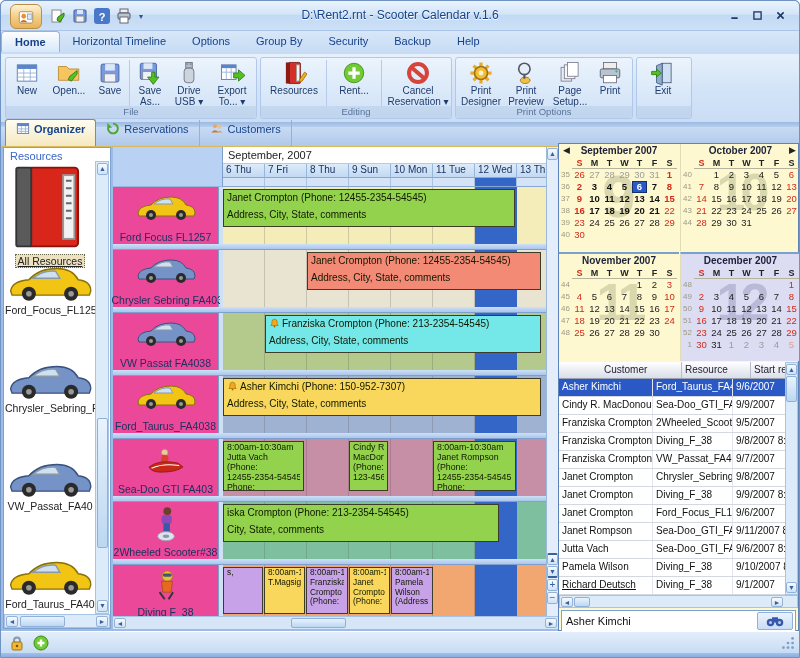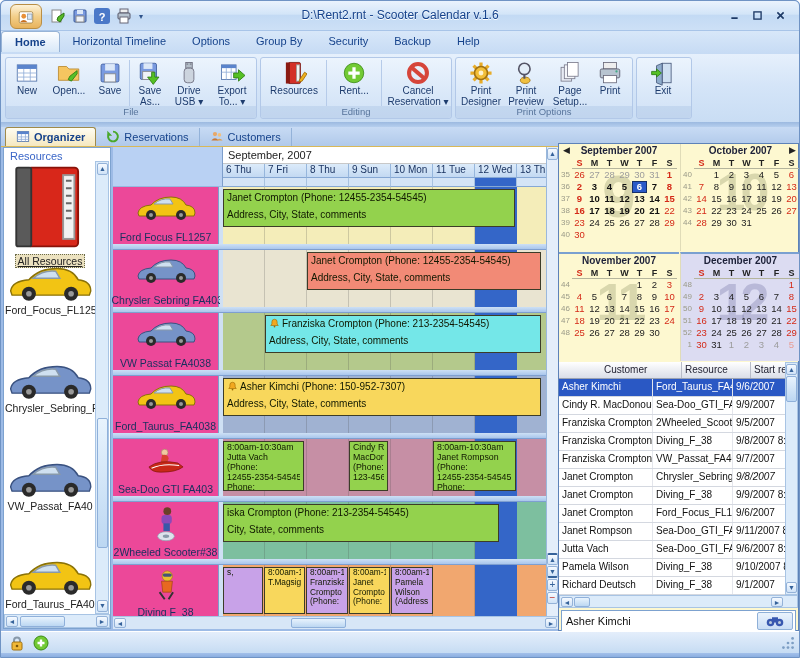--- a/index.html
+++ b/index.html
@@ -25,21 +25,21 @@
 .rgroup{position:absolute;top:3px;height:62px;border:1px solid #b2c8e8;border-radius:3px;background:linear-gradient(#ecf4fd,#dbe9f9 55%,#d0e1f6)}
 .rgroup .btnrow{display:flex;align-items:flex-start;height:49px;padding:1px 2px}
 .rgroup .glabel{position:absolute;left:0;right:0;bottom:0;height:12px;font-size:9.5px;color:#57749b;text-align:center;line-height:12px;background:rgba(170,195,228,.4);border-radius:0 0 3px 3px;white-space:nowrap;overflow:hidden}
 .rbtn{display:flex;flex-direction:column;align-items:center;flex:none;padding-top:1px}
 .rbtn .icn{width:26px;height:26px}
 .rbtn .bl{font-size:10px;line-height:10.5px;color:#1e3c6e;text-align:center;white-space:nowrap}
 .rsep{flex:none;width:1px;height:46px;background:#b6cbe9;margin:1px 1px 0}
 .ribline{position:absolute;left:0;top:121px;width:100%;height:5px;background:linear-gradient(#9cb9e0,#b6cfee)}
 
 .doctabs{position:absolute;left:0;top:126px;width:100%;height:20px;background:linear-gradient(#c8dbf4,#b0c9ea);border-bottom:1px solid #d8b858;display:flex;align-items:flex-end;padding-left:4px}
-.dtab{display:flex;align-items:center;gap:4px;font-size:11px;color:#15428b;padding:2px 10px 3px;border-right:1px solid #93b2d9;white-space:nowrap}
+.dtab{display:flex;align-items:center;gap:4px;font-size:11px;color:#15428b;padding:2px 10px 11px;border-right:1px solid #93b2d9;white-space:nowrap}
 .dtab .icn{width:14px;height:13px}
 .dtab.active{background:linear-gradient(#fffdf2,#f5e8c0);border:1px solid #a08a4a;border-bottom:none;border-radius:3px 3px 0 0;font-weight:bold}
 
 .sidebar{position:absolute;left:2px;top:146px;width:108px;height:482px;background:#fff;border:1px solid #7da2cf}
 .sb-title{position:absolute;left:6px;top:2px;font-size:11px;color:#3a66c8}
 .sb-item{position:absolute;left:1px;width:90px;text-align:center}
 .sb-item .icn{margin:0 auto}
 .sb-label{font-size:10.5px;color:#222;white-space:nowrap;overflow:hidden;max-width:90px;margin:2px auto 0}
 .sb-label.sel{background:#ece2c0;border:1px dotted #6a6a4a;text-decoration:underline;display:inline-block;padding:0 2px}
 .vscroll{position:absolute;background:#dcebfa;border:1px solid #a8c4e4}
@@ -995,21 +995,21 @@
             <div class="cc" style="width: 54px;">9/8/2007 8:00</div>
           </div>
           <div class="ctr">
             <div class="cc" style="width: 94px;">Franziska Crompton</div>
             <div class="cc" style="width: 80px;">VW_Passat_FA403</div>
             <div class="cc" style="width: 54px;">9/7/2007</div>
           </div>
           <div class="ctr">
             <div class="cc" style="width: 94px;">Janet Crompton</div>
             <div class="cc" style="width: 80px;">Chrysler_Sebring_F</div>
-            <div class="cc" style="width: 54px; font-style: italic;">9/8/2007</div>
+            <div class="cc" style="width: 54px;">9/8/2007</div>
           </div>
           <div class="ctr">
             <div class="cc" style="width: 94px;">Janet Crompton</div>
             <div class="cc" style="width: 80px;">Diving_F_38</div>
             <div class="cc" style="width: 54px;">9/9/2007 8:00</div>
           </div>
           <div class="ctr">
             <div class="cc" style="width: 94px;">Janet Crompton</div>
             <div class="cc" style="width: 80px;">Ford_Focus_FL125</div>
             <div class="cc" style="width: 54px;">9/6/2007</div>
@@ -1023,21 +1023,21 @@
             <div class="cc" style="width: 94px;">Jutta Vach</div>
             <div class="cc" style="width: 80px;">Sea-Doo_GTI_FA40</div>
             <div class="cc" style="width: 54px;">9/6/2007 8:00</div>
           </div>
           <div class="ctr">
             <div class="cc" style="width: 94px;">Pamela Wilson</div>
             <div class="cc" style="width: 80px;">Diving_F_38</div>
             <div class="cc" style="width: 54px;">9/10/2007 8:00</div>
           </div>
           <div class="ctr">
-            <div class="cc" style="width: 94px;">Richard Deutsch</div>
+            <div class="cc" style="width: 94px; text-decoration: underline;">Richard Deutsch</div>
             <div class="cc" style="width: 80px;">Diving_F_38</div>
             <div class="cc" style="width: 54px;">9/1/2007</div>
           </div>
         </div>
       <div class="vscroll" style="left:226px;top:0;width:13px;height:233px">
         <div class="sbtn" style="position:absolute;left:0px;top:1px;width:11px;height:11px">▲</div>
         <div class="sthumb" style="position:absolute;left:0px;top:13px;width:11px;height:26px"></div>
         <div class="sbtn" style="position:absolute;left:0px;bottom:1px;width:11px;height:11px">▼</div>
       </div>
     </div>

